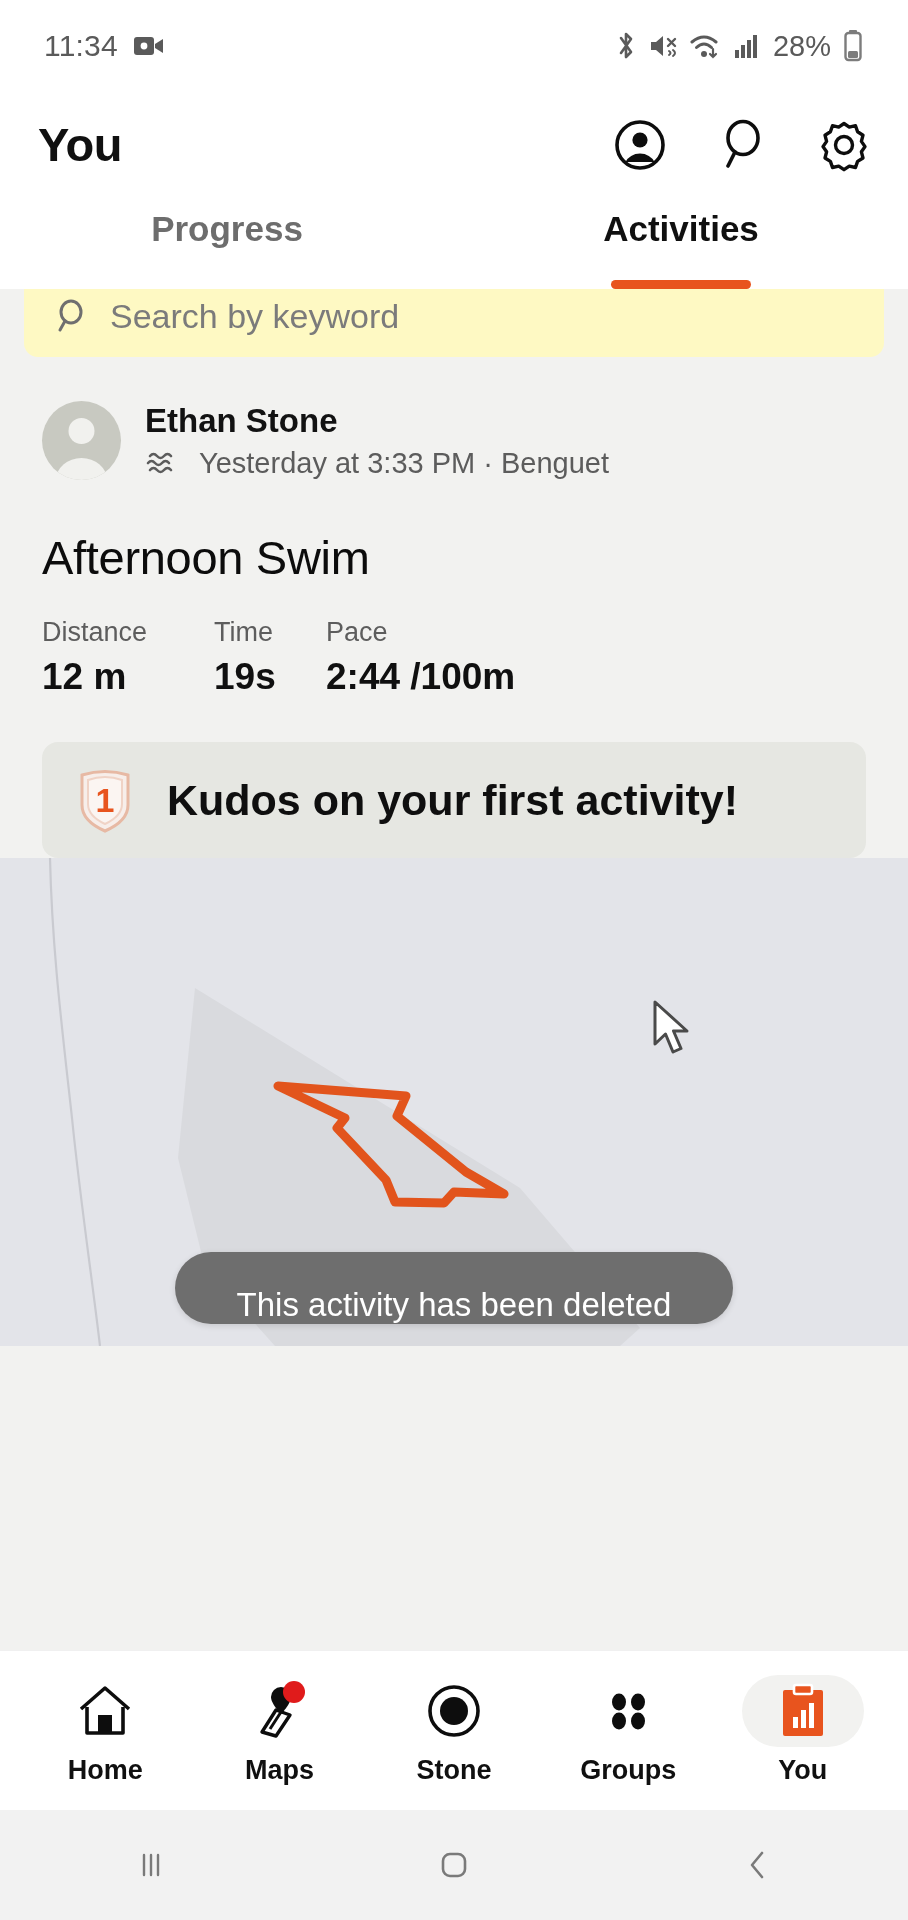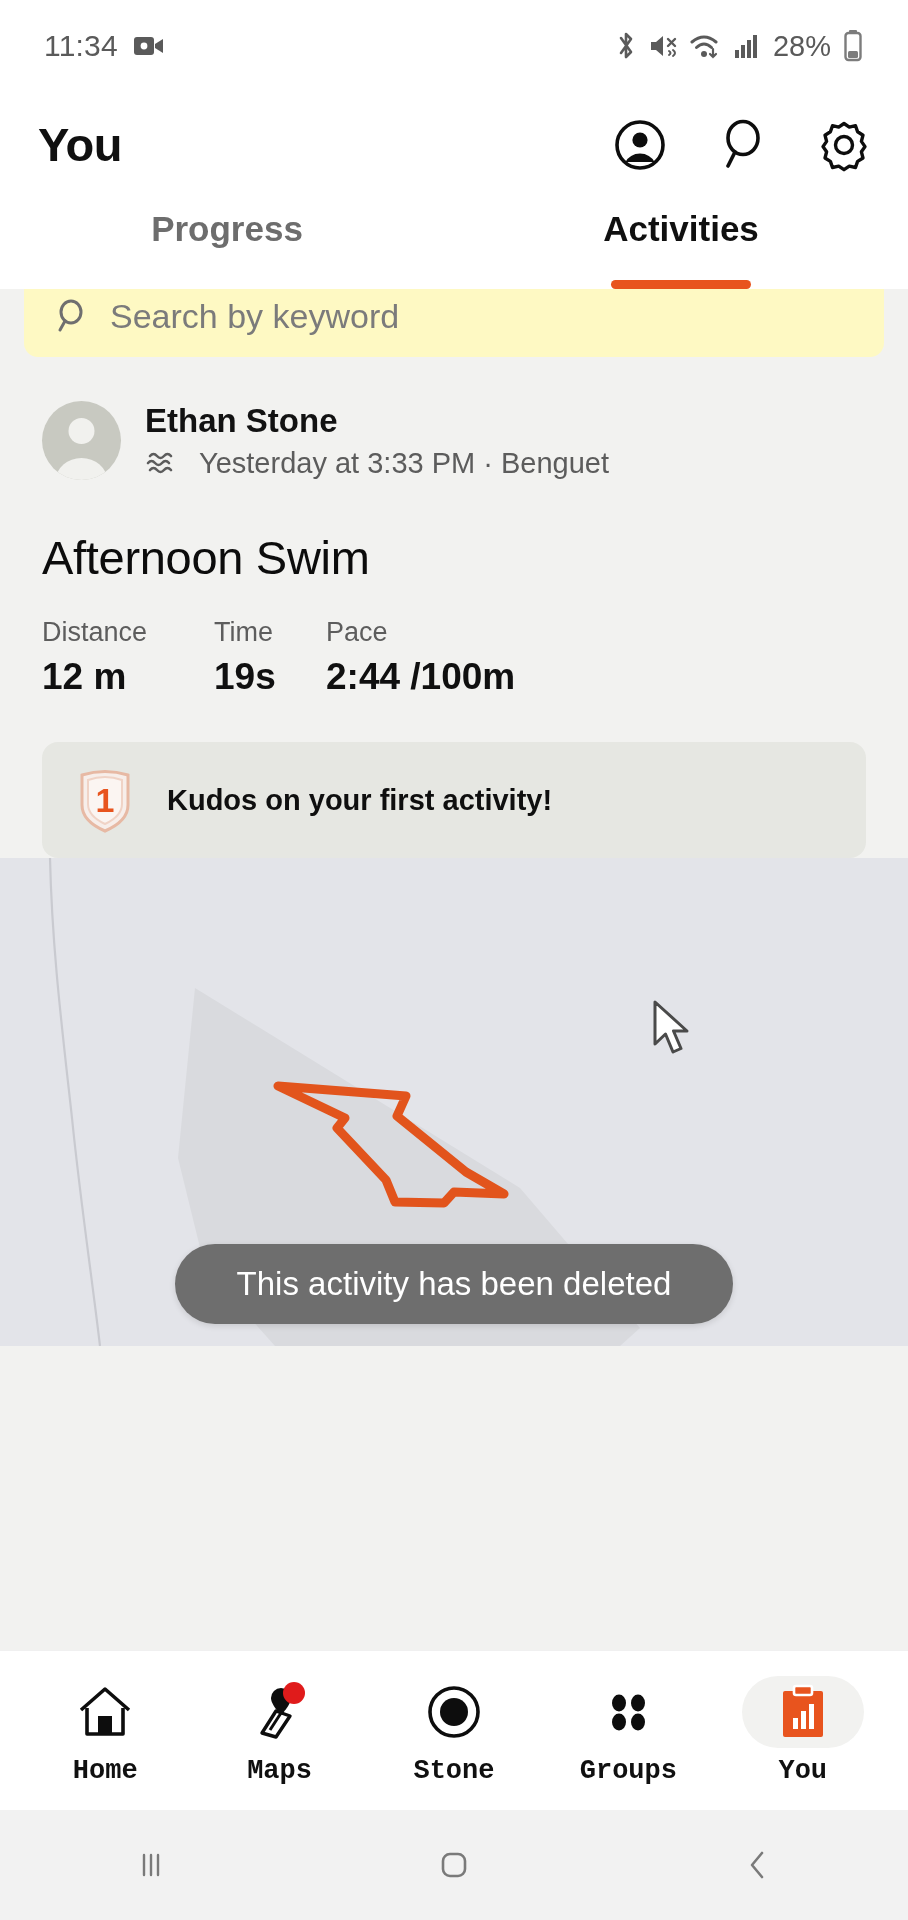--- a/index.html
+++ b/index.html
@@ -68,43 +68,43 @@
   .stat { display:flex; flex-direction:column; gap:8px; }
   .stat-label { font-size:27px; color:#5d5d5d; }
   .stat-value { font-size:37px; font-weight:bold; color:#101010; }
   .stat:nth-child(1) { width:148px; }
   .stat:nth-child(2) { width:88px; }
 
   .kudos {
     margin-top:44px; background:#e6e7e2; border-radius:16px; height:116px;
     display:flex; align-items:center; padding:0 34px; gap:33px;
   }
-  .kudos-text { font-size:29px; font-weight:bold; color:#0f0f0f; }
+  .kudos-text { font-size:43px; font-weight:bold; color:#0f0f0f; }
 
   
   .map { position:relative; background:#e3e4e9; height:488px; overflow:hidden; }
   .map svg { display:block; }
 
   
   .toast {
     position:absolute; left:50%; transform:translateX(-50%);
     bottom:22px; background:#6e6e6e; color:#fff;
-    border-radius:58px; padding:0 44px; height:80px;
-    display:flex; align-items:center; justify-content:center;
+    border-radius:58px; padding:0 44px; height:72px;
+    display:flex; align-items:flex-end; justify-content:center;
     min-width:558px; box-shadow:0 2px 6px rgba(0,0,0,0.12);margin-top:12px;
   }
   .toast-text { font-size:33px; color:#ffffff; }
 
   
   .bottomnav {
     flex:0 0 160px; height:160px; background:#fff;
     display:flex; align-items:center; justify-content:space-around;
     padding:0 18px; border-top:1px solid #f0f0f0;
   }
-  .navitem { display:flex; flex-direction:column; align-items:center; gap:8px; width:150px; cursor:pointer; position:relative;font-family:Liberation Mono, monospace; }
+  .navitem { display:flex; flex-direction:column; align-items:center; gap:8px; width:150px; cursor:pointer; position:relative; }
   .navicon-pill { width:122px; height:72px; border-radius:36px; display:flex; align-items:center; justify-content:center; position:relative; }
   .navitem.active .navicon-pill { background:#f2f2f0; }
   .navlabel { font-size:27px; font-weight:bold; color:#101010; }
   .dot-badge { position:absolute; width:22px; height:22px; border-radius:50%; background:#e01b1b; top:6px; right:36px; }
 
   
   .sysnav { flex:0 0 110px; height:110px; background:#f2f2f2; display:flex; align-items:center; justify-content:space-around; }
   .sysbtn { width:120px; height:70px; display:flex; align-items:center; justify-content:center; cursor:pointer; }
 
   

